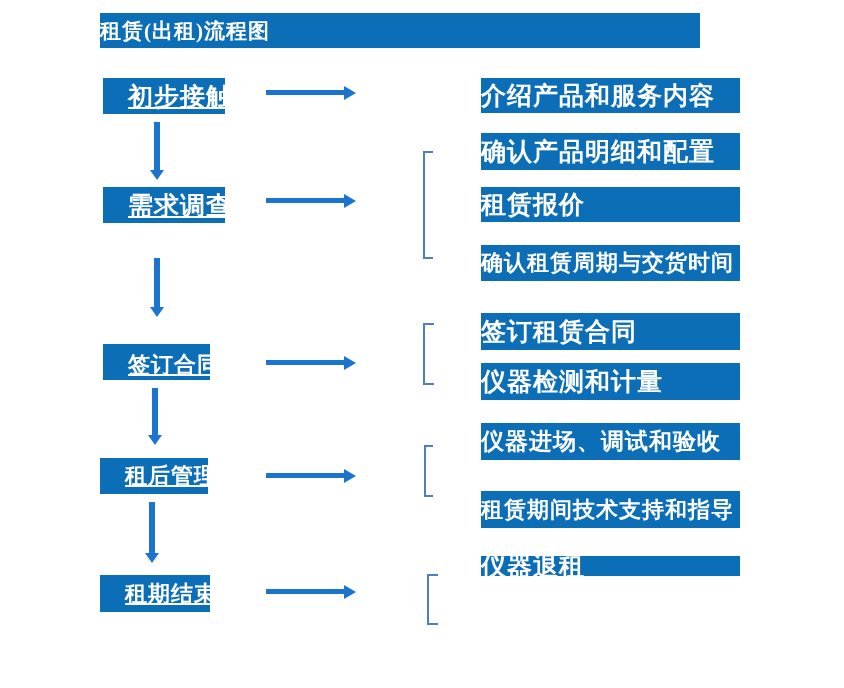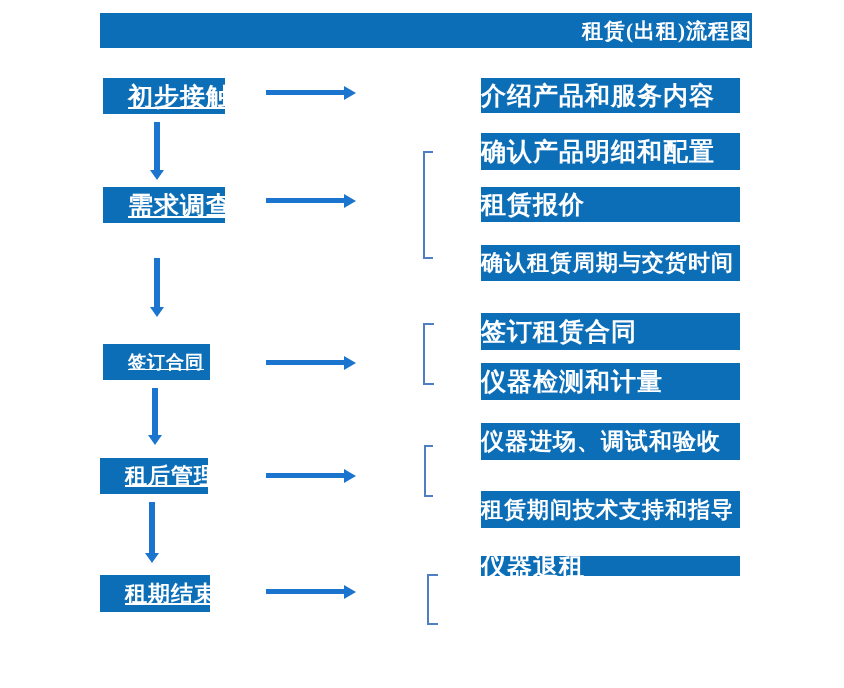--- a/index.html
+++ b/index.html
@@ -8,35 +8,35 @@
     --bracket-blue:#4f7ec1;
     --text-white:#ffffff;
     --background:#ffffff;
   }
   html,body{margin:0;padding:0;background:var(--background);}
   .canvas{
     position:relative;width:844px;height:688px;background:var(--background);
     font-family:"Liberation Serif","DejaVu Serif",serif;overflow:hidden;
   }
   .title-bar{
-    position:absolute;left:100px;top:13px;width:652px;height:35px;
+    position:absolute;left:100px;top:13px;width:600px;height:35px;
     background:var(--box-blue);color:var(--text-white);
-    display:flex;align-items:center;justify-content:flex-end;
+    display:flex;align-items:center;justify-content:flex-start;
     font-size:21px;font-weight:bold;letter-spacing:1px;
   }
   .step,.rrow{
     position:absolute;background:var(--box-blue);color:var(--text-white);
     font-weight:bold;display:flex;align-items:center;
     box-sizing:border-box;white-space:nowrap;letter-spacing:1px;
   }
   .step{padding-left:25px;text-decoration:underline;}
   .rrow{left:443px;width:259px;padding-left:0;margin-left:38px;}
   .s1{left:103px;top:78px;width:122px;height:36px;font-size:25px;}
   .s2{left:103px;top:187px;width:122px;height:36px;font-size:25px;}
-  .s3{left:103px;top:344px;width:107px;height:36px;font-size:18px;}
+  .s3{left:103px;top:344px;width:107px;height:36px;font-size:22px;align-items:flex-end;}
   .s4{left:100px;top:458px;width:108px;height:36px;font-size:22px;text-align:right;}
   .s5{left:100px;top:575px;width:110px;height:37px;font-size:22px;}
   .r1{top:78px;height:35px;font-size:25px;}
   .r2{top:133px;height:37px;font-size:25px;}
   .r3{top:187px;height:35px;font-size:25px;}
   .r4{top:245px;height:36px;font-size:22px;}
   .r5{top:313px;height:37px;font-size:25px;}
   .r6{top:363px;height:37px;font-size:25px;}
   .r7{top:423px;height:37px;font-size:23px;}
   .r8{top:491px;height:37px;font-size:22px;}

